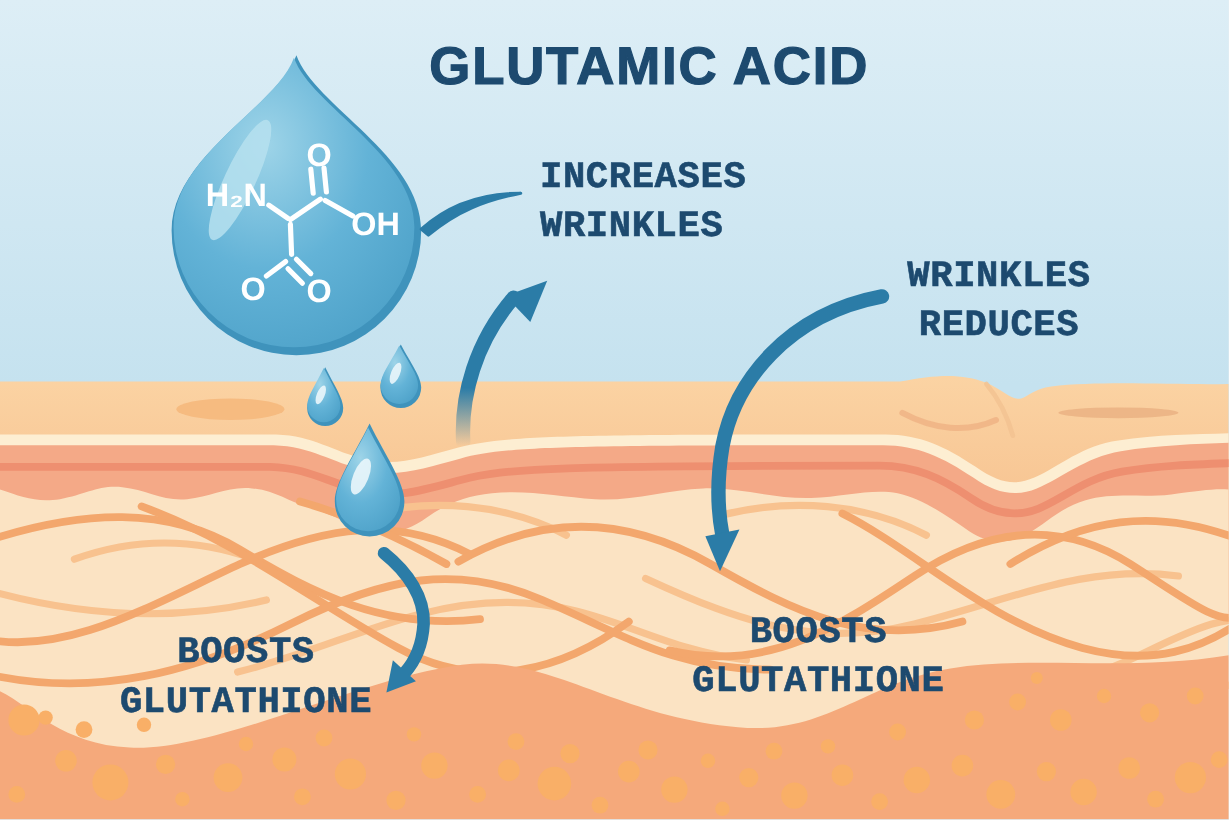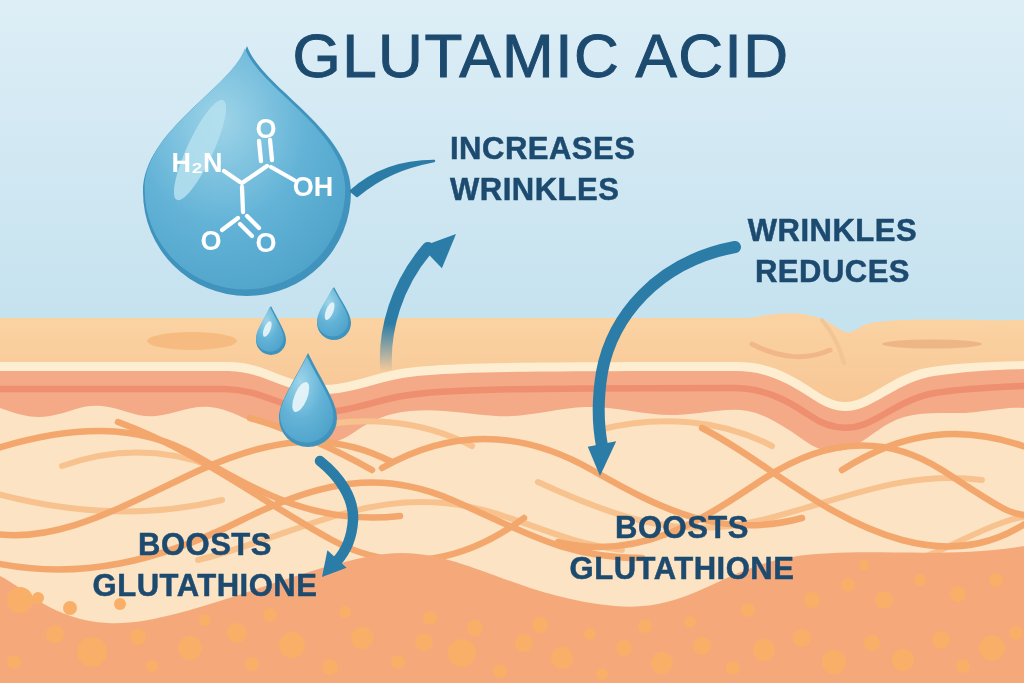--- a/index.html
+++ b/index.html
@@ -7,24 +7,24 @@
     position:relative;width:1024px;height:683px;overflow:hidden;
     font-family:"Liberation Sans","DejaVu Sans",sans-serif;
     background:linear-gradient(180deg,var(--sky-top) 0%,var(--sky-bottom) 47%,var(--sky-bottom) 100%);
   }
   #scene{position:absolute;left:0;top:0;width:1024px;height:683px;display:block;}
   .hlabel{
     position:absolute;color:var(--heading-text);font-weight:bold;
     letter-spacing:.5px;line-height:41px;font-size:31px;
     -webkit-text-stroke:.5px var(--heading-text);
   }
-  .hlabel span{display:block;}
+  .hlabel span{display:block;font-family:Liberation Mono, monospace;}
   #title{
     position:absolute;left:58px;right:0;top:28px;text-align:center;
-    color:var(--heading-text);font-weight:normal;font-size:62px;line-height:56px;
+    color:var(--heading-text);font-weight:bold;font-size:44px;line-height:56px;
     letter-spacing:1.5px;-webkit-text-stroke:1px var(--heading-text);
   }
   #lbl-hydration{left:450px;top:128px;text-align:left;}
   #lbl-wrinkles{left:730px;top:210px;width:205px;text-align:center;}
   #lbl-glut-left{left:55px;top:524px;width:300px;text-align:center;}
   #lbl-glut-right{left:532px;top:507px;width:300px;text-align:center;}
 
   
   .fill-cream{fill:var(--cream-line);}
   .fill-salmon{fill:var(--salmon-band);}

